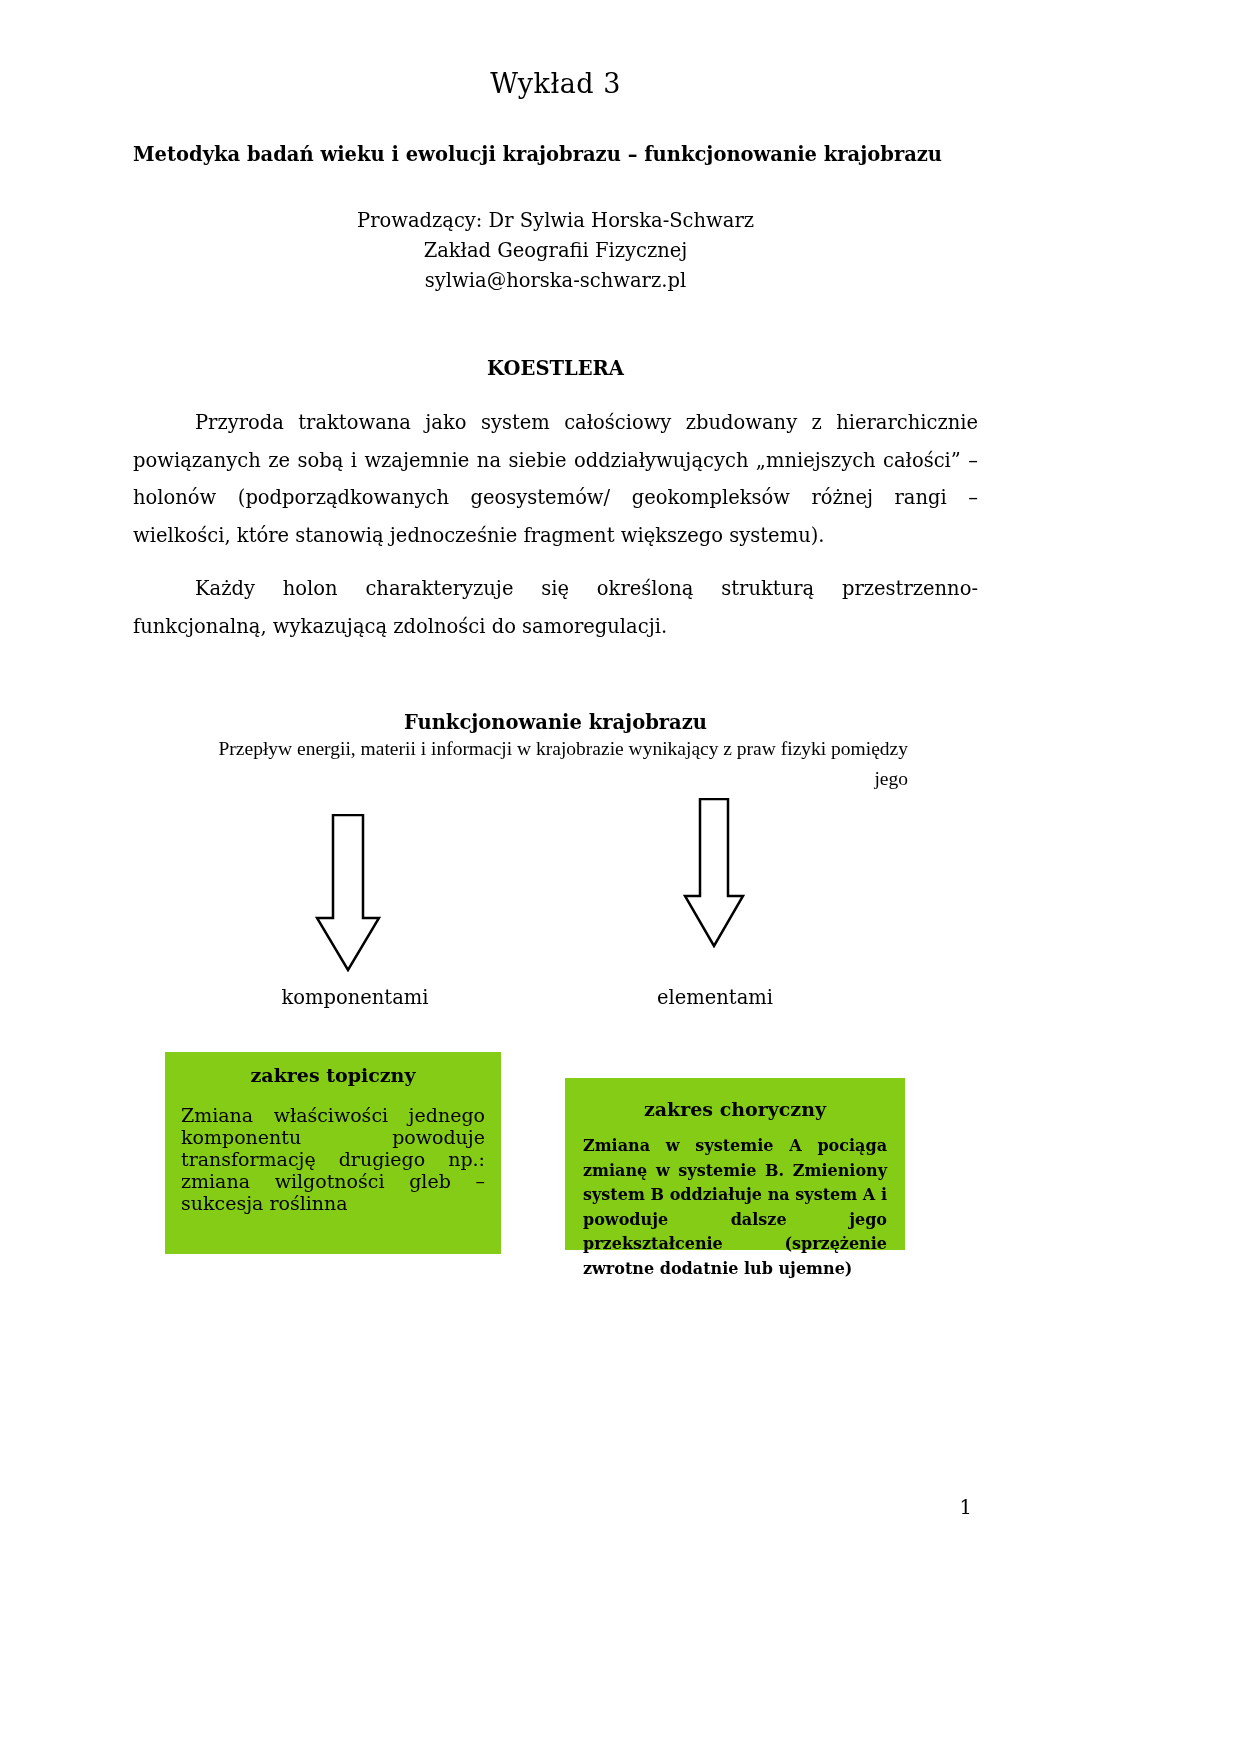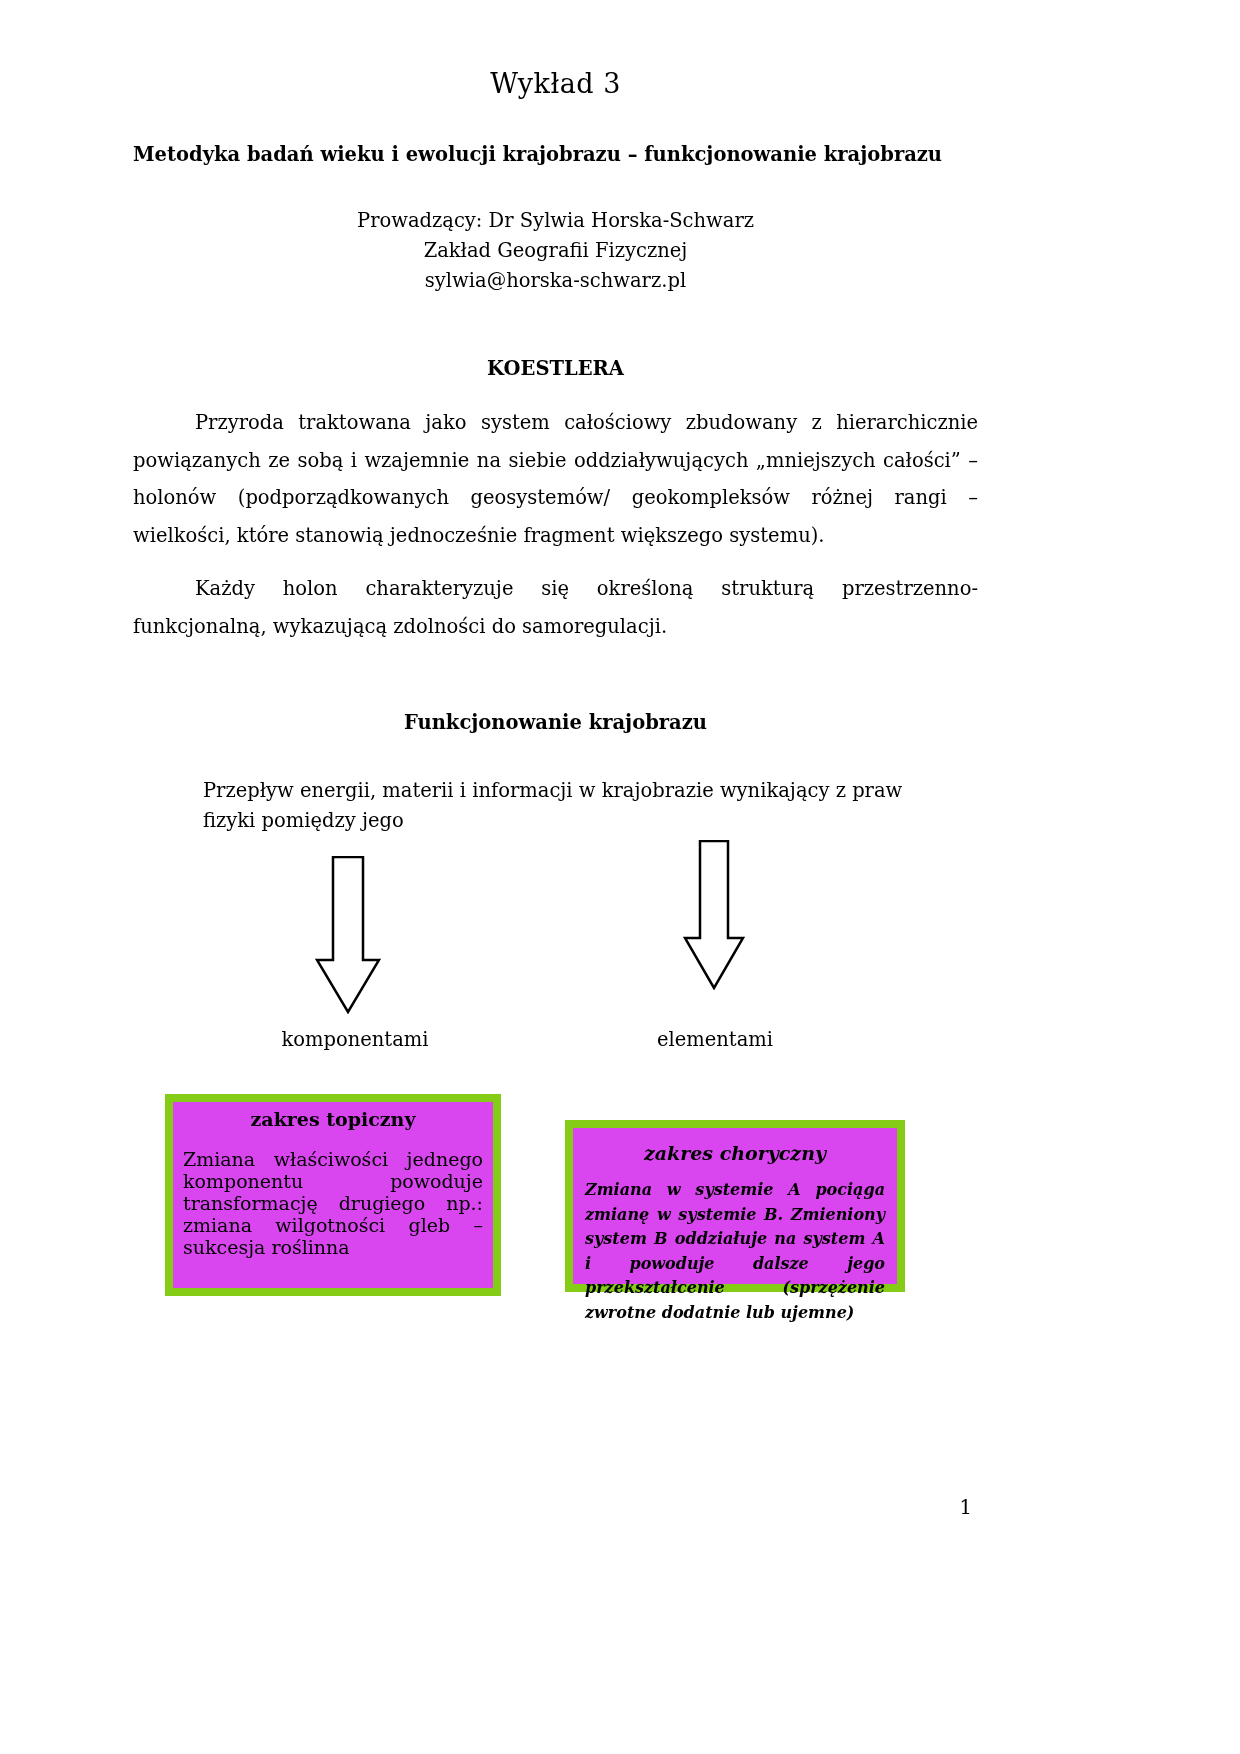--- a/index.html
+++ b/index.html
@@ -59,25 +59,25 @@
   .body-para.second {
     margin-top: 16px;
   }
   .fn-heading {
     margin-top: 66px;
     text-align: center;
     font-size: 19.5px;
     font-weight: bold;
   }
   .fn-intro {
-    margin-top: 42px;
-    text-align: left;
+    text-align: right;
     font-size: 19.5px;
     line-height: 30px;
     padding: 0 70px;
+    font-family: Liberation Serif, serif;
   }
   .diagram {
     position: relative;
     height: 480px;
     margin-top: 4px;
   }
   .arrow {
     position: absolute;
   }
   .arrow.left { left: 182px; top: 16px; }
@@ -85,33 +85,32 @@
   .flow-label {
     position: absolute;
     font-size: 19.5px;
     text-align: center;
     width: 220px;
   }
   .flow-label.left { left: 112px; top: 188px; }
   .flow-label.right { left: 472px; top: 188px; }
   .zakres-box {
     position: absolute;
-    border: 8px solid #84cc16;
-    background: #d946ef;
+    border: 6px solid #84cc16;
+    background: #84cc16;
   }
   .zakres-box.left {
     left: 32px; top: 254px;
     width: 336px; height: 202px;
     padding: 6px 10px 8px 10px;
   }
   .zakres-box.right {
     left: 432px; top: 280px;
     width: 340px; height: 172px;
     padding: 14px 12px 8px 12px;
-    font-style: italic;
   }
   .zakres-title {
     text-align: center;
     font-weight: bold;
     font-size: 19px;
     margin-bottom: 18px;
   }
   .zakres-box.right .zakres-title { margin-bottom: 14px; }
   .zakres-body {
     font-size: 19px;

